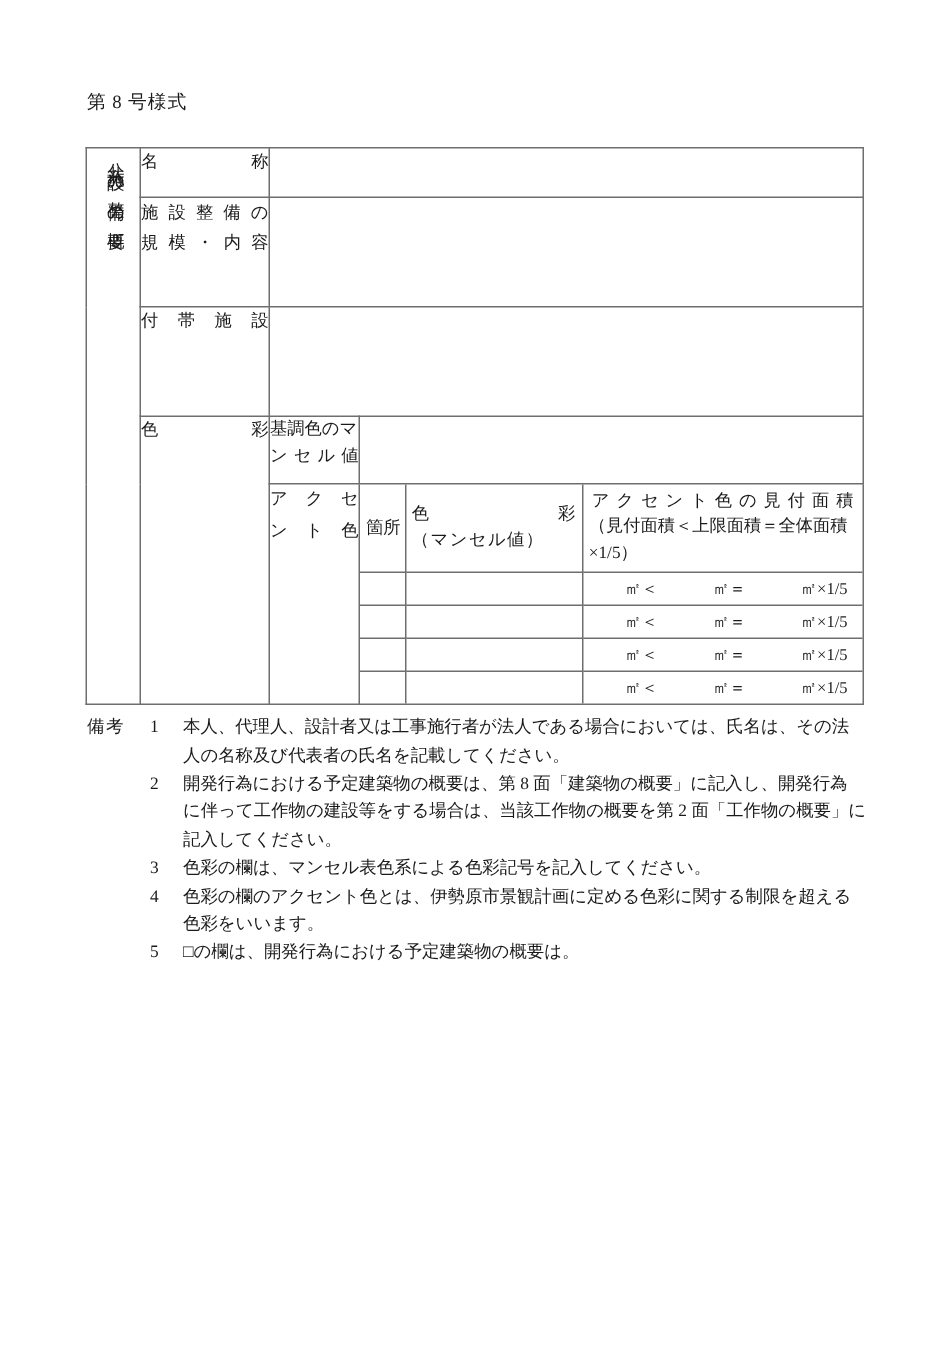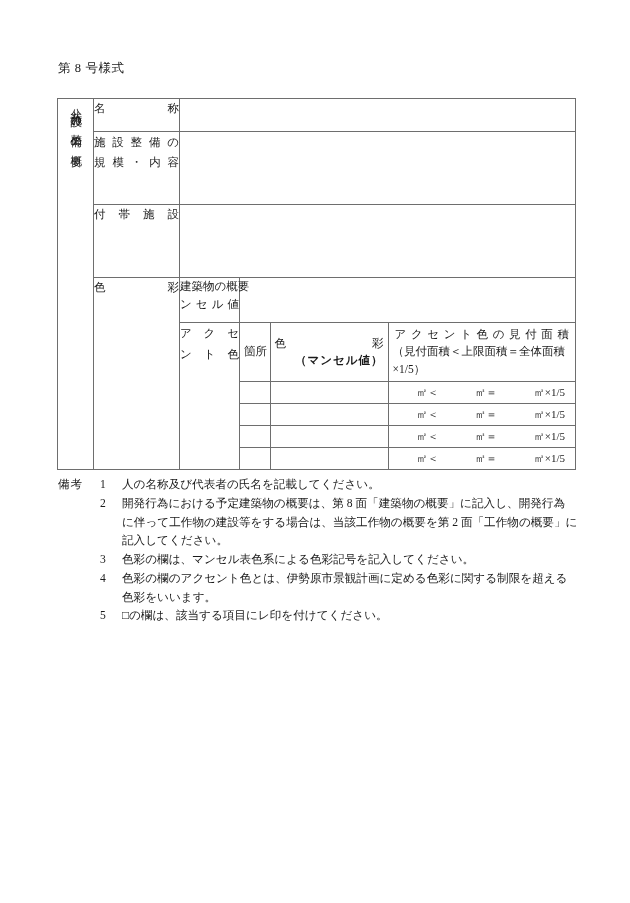--- a/index.html
+++ b/index.html
@@ -170,25 +170,24 @@
   }
   .munsel-head .m1 {
     display: block;
     text-align: justify;
     text-align-last: justify;
     font-size: 11.5px;
     line-height: 1.5;
   }
   .munsel-head .m2 {
     display: block;
-    text-align: right;
+    text-align: left;
     font-size: 11.5px;
     line-height: 1.5;
     letter-spacing: 1px;
-    font-weight: bold;
   }
   .area-head .n1 {
     display: block;
     text-align: justify;
     text-align-last: justify;
     font-size: 11.5px;
     line-height: 1.5;
     padding: 0 2px;
   }
   .area-head .n2 {
@@ -292,21 +291,21 @@
           <span class="just">付帯施設</span>
         </td>
         <td class="blank-cell h-facility" colspan="2"></td>
       </tr>
 
       <tr>
         <td class="rowhead" rowspan="2">
           <span class="just">色　　彩</span>
         </td>
         <td class="base-color-head">
-          <span class="t1">建築物の概要</span>
+          <span class="t1">基調色のマ</span>
           <span class="t2">ンセル値</span>
         </td>
         <td class="blank-cell"></td>
       </tr>
 
       <tr>
         <td class="accent-label">
           <span class="a1">アクセ</span>
           <span class="a2">ント色</span>
         </td>
@@ -387,20 +386,21 @@
   </table>
 
   <div class="remarks">
     <div class="remarks-row">
       <div class="remarks-label">備考</div>
       <div class="remarks-list">
 
         <div class="remark-item">
           <div class="remark-num">1</div>
           <div class="remark-text">
+            <span>本人、代理人、設計者又は工事施行者が法人である場合においては、氏名は、その法</span>
             <span class="cont">人の名称及び代表者の氏名を記載してください。</span>
           </div>
         </div>
 
         <div class="remark-item">
           <div class="remark-num">2</div>
           <div class="remark-text">
             <span>開発行為における予定建築物の概要は、第 8 面「建築物の概要」に記入し、開発行為</span>
             <span class="cont">に伴って工作物の建設等をする場合は、当該工作物の概要を第 2 面「工作物の概要」に</span>
             <span class="cont">記入してください。</span>
@@ -418,21 +418,21 @@
           <div class="remark-num">4</div>
           <div class="remark-text">
             <span>色彩の欄のアクセント色とは、伊勢原市景観計画に定める色彩に関する制限を超える</span>
             <span class="cont">色彩をいいます。</span>
           </div>
         </div>
 
         <div class="remark-item">
           <div class="remark-num">5</div>
           <div class="remark-text">
-            <span>□の欄は、該当する項目にレ印を付けてください。</span>
+            <span>□の欄は、開発行為における予定建築物の概要は。</span>
           </div>
         </div>
 
       </div>
     </div>
   </div>
 
 </div>
 
 </body></html>

